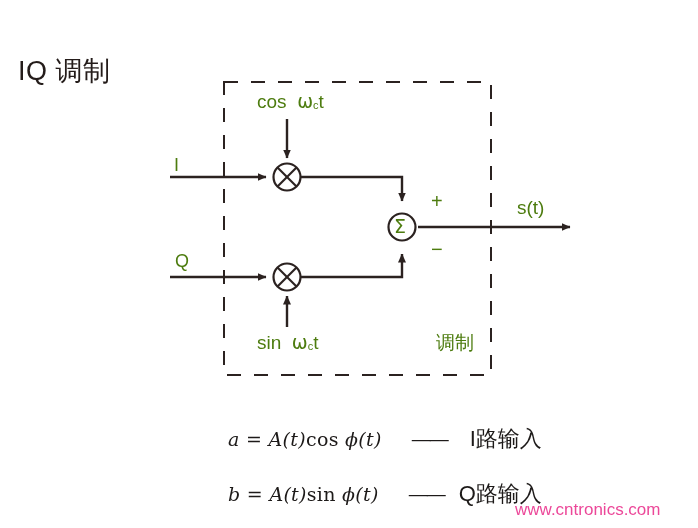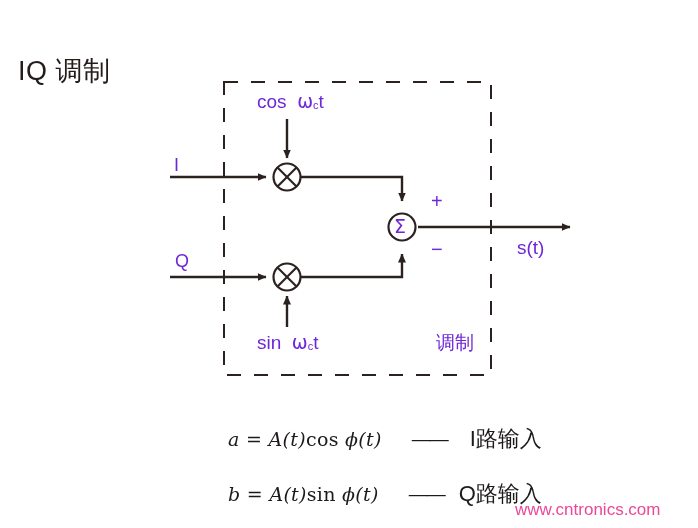--- a/index.html
+++ b/index.html
@@ -35,21 +35,21 @@
     position: absolute;
     left: 0;
     top: 0;
     width: 698px;
     height: 528px;
   }
 
   
   .dg-label {
     position: absolute;
-    color: #6d28d9;
+    color: #4d7c0f;
     white-space: nowrap;
     font-family: "Liberation Sans", sans-serif;
   }
   #label-cos {
     left: 257px;
     top: 90px;
     font-size: 19px;
   }
   #label-sin {
     left: 257px;
@@ -83,21 +83,20 @@
   }
   #label-minus {
     left: 431px;
     top: 238px;
     font-size: 20px;
   }
   #label-st {
     left: 517px;
     top: 197px;
     font-size: 19px;
-    margin-top: 40px;
   }
   #label-modulation {
     left: 436px;
     top: 330px;
     font-size: 19px;
     font-family: Liberation Mono, monospace;
   }
 
   
   .equation-row {

